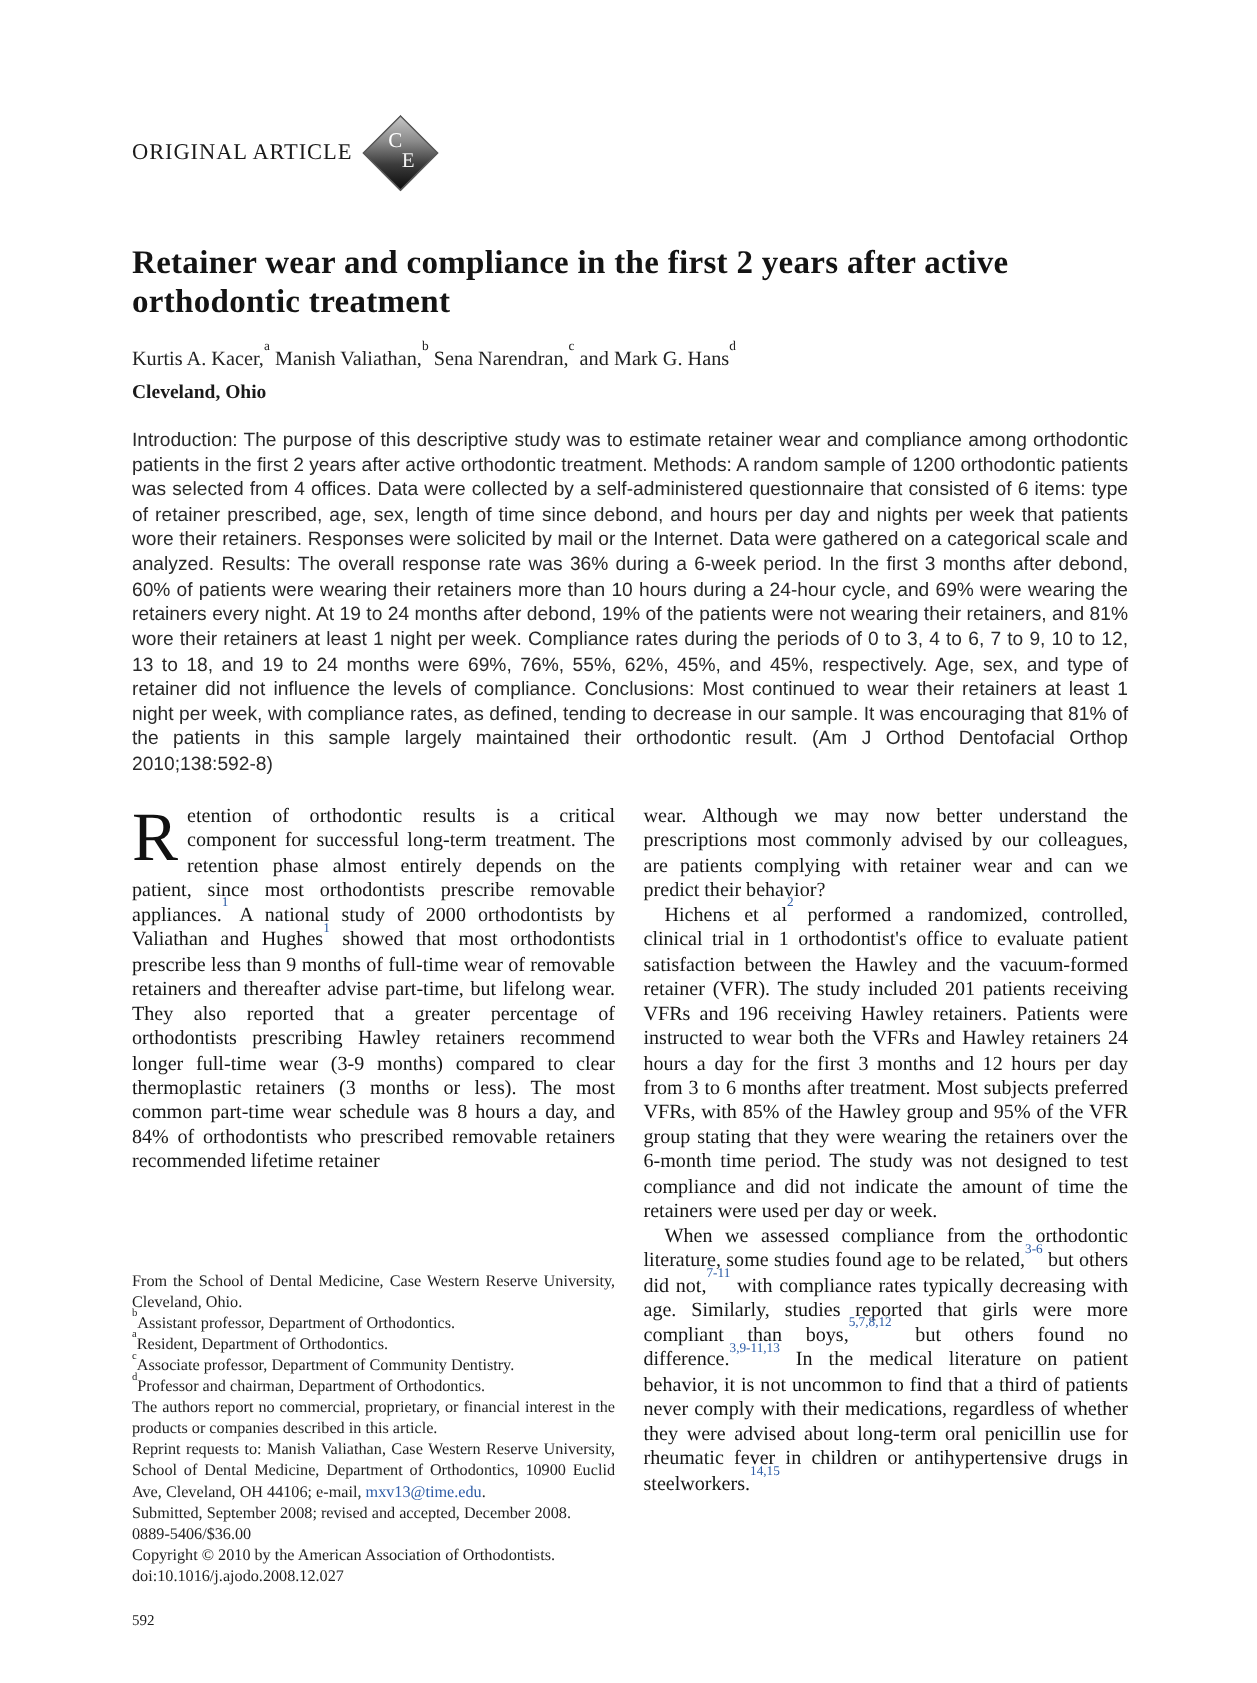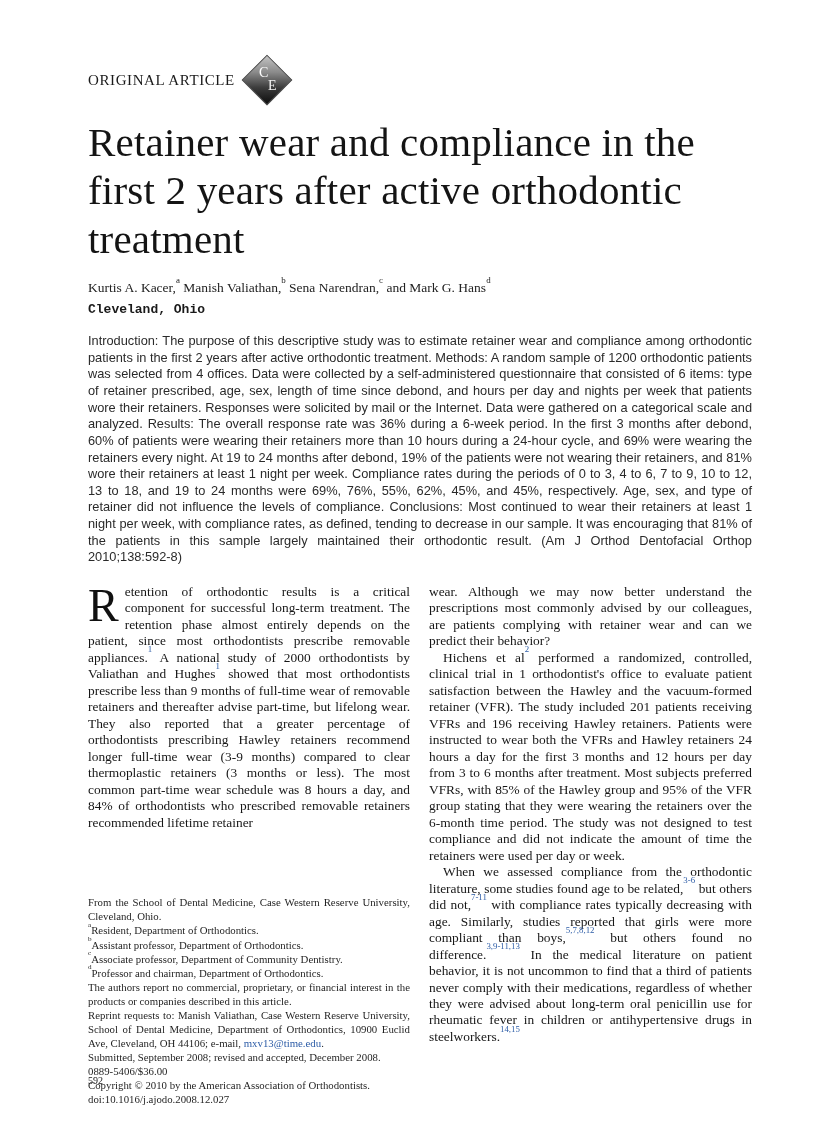--- a/index.html
+++ b/index.html
@@ -1,38 +1,38 @@
 <!DOCTYPE html>
 <html><head>
 <meta charset="utf-8">
 <style>
   * { margin:0; padding:0; box-sizing:border-box; }
   html,body { background:#ffffff; }
   body {
     width:838px; height:1122px; position:relative; overflow:hidden;
     font-family:"Liberation Serif", serif; color:#1c1c1c;
   }
-  .page { position:absolute; inset:0; padding:52px 86px 0 88px; }
+  .page { position:absolute; inset:0; padding:74px 86px 0 88px; }
 
   
   .header-row { display:flex; align-items:center; height:56px; }
   .header-label { font-size:15px; letter-spacing:0.6px; color:#1a1a1a; }
   .diamond { width:52px; height:52px; position:relative; margin-left:6px; flex:0 0 auto; }
   .diamond-bg {
     position:absolute; left:8px; top:8px; width:36px; height:36px; transform:rotate(45deg);
     background:linear-gradient(135deg,#c9c9c9 0%,#8a8a8a 35%,#3c3c3c 65%,#101010 95%);
     box-shadow: inset 0 0 0 1px #5a5a5a;
   }
   .diamond-letter-c { position:absolute; left:18px; top:11px; color:#ffffff; font-size:14px; }
   .diamond-letter-e { position:absolute; left:27px; top:24px; color:#f2f2f2; font-size:14px; }
 
   
-  .title { margin-top:10px; font-size:41px; line-height:1.18; letter-spacing:0.2px; color:#141414; font-weight:400; }
+  .title { margin-top:32px; font-size:22px; line-height:1.18; letter-spacing:0.2px; color:#141414; font-weight:700; }
   .authors { margin-top:17px; font-family:Liberation Serif, serif; font-size:13.5px; color:#222; }
-  .location { margin-top:6px; font-size:13px; font-weight:bold; color:#1a1a1a;font-family:Liberation Mono, monospace; }
+  .location { margin-top:6px; font-size:13px; font-weight:bold; color:#1a1a1a; }
 
   
   .abstract {
     margin-top:16px; font-family:"Liberation Sans", sans-serif;
     font-size:12.8px; line-height:1.3; text-align:justify; color:#2a2a2a;
   }
 
   
   .columns { display:flex; gap:19px; margin-top:18px; height:522px; }
   .col { font-size:13.4px; line-height:1.23; text-align:justify; color:#161616; }
@@ -77,22 +77,22 @@
 
   <div class="columns">
 
     <div class="col col-left">
       <div>
         <span class="drop-cap">R</span><span><span>etention of orthodontic results is a critical component for successful long-term treatment. The retention phase almost entirely depends on the patient, since most orthodontists prescribe removable appliances.</span><sup class="link">1</sup><span> A national study of 2000 orthodontists by Valiathan and Hughes</span><sup class="link">1</sup><span> showed that most orthodontists prescribe less than 9 months of full-time wear of removable retainers and thereafter advise part-time, but lifelong wear. They also reported that a greater percentage of orthodontists prescribing Hawley retainers recommend longer full-time wear (3-9 months) compared to clear thermoplastic retainers (3 months or less). The most common part-time wear schedule was 8 hours a day, and 84% of orthodontists who prescribed removable retainers recommended lifetime retainer</span></span>
       </div>
 
       <div class="footnotes">
         <div class="footnote"><span>From the School of Dental Medicine, Case Western Reserve University, Cleveland, Ohio.</span></div>
+        <div class="footnote"><sup>b</sup><span>Assistant professor, Department of Orthodontics.</span></div>
         <div class="footnote"><sup>a</sup><span>Resident, Department of Orthodontics.</span></div>
-        <div class="footnote"><sup>b</sup><span>Assistant professor, Department of Orthodontics.</span></div>
         <div class="footnote"><sup>c</sup><span>Associate professor, Department of Community Dentistry.</span></div>
         <div class="footnote"><sup>d</sup><span>Professor and chairman, Department of Orthodontics.</span></div>
         <div class="footnote"><span>The authors report no commercial, proprietary, or financial interest in the products or companies described in this article.</span></div>
         <div class="footnote"><span>Reprint requests to: Manish Valiathan, Case Western Reserve University, School of Dental Medicine, Department of Orthodontics, 10900 Euclid Ave, Cleveland, OH 44106; e-mail, </span><span class="link">mxv13@time.edu</span><span>.</span></div>
         <div class="footnote"><span>Submitted, September 2008; revised and accepted, December 2008.</span></div>
         <div class="footnote"><span>0889-5406/$36.00</span></div>
         <div class="footnote"><span>Copyright © 2010 by the American Association of Orthodontists.</span></div>
         <div class="footnote"><span>doi:10.1016/j.ajodo.2008.12.027</span></div>
       </div>
     </div>

